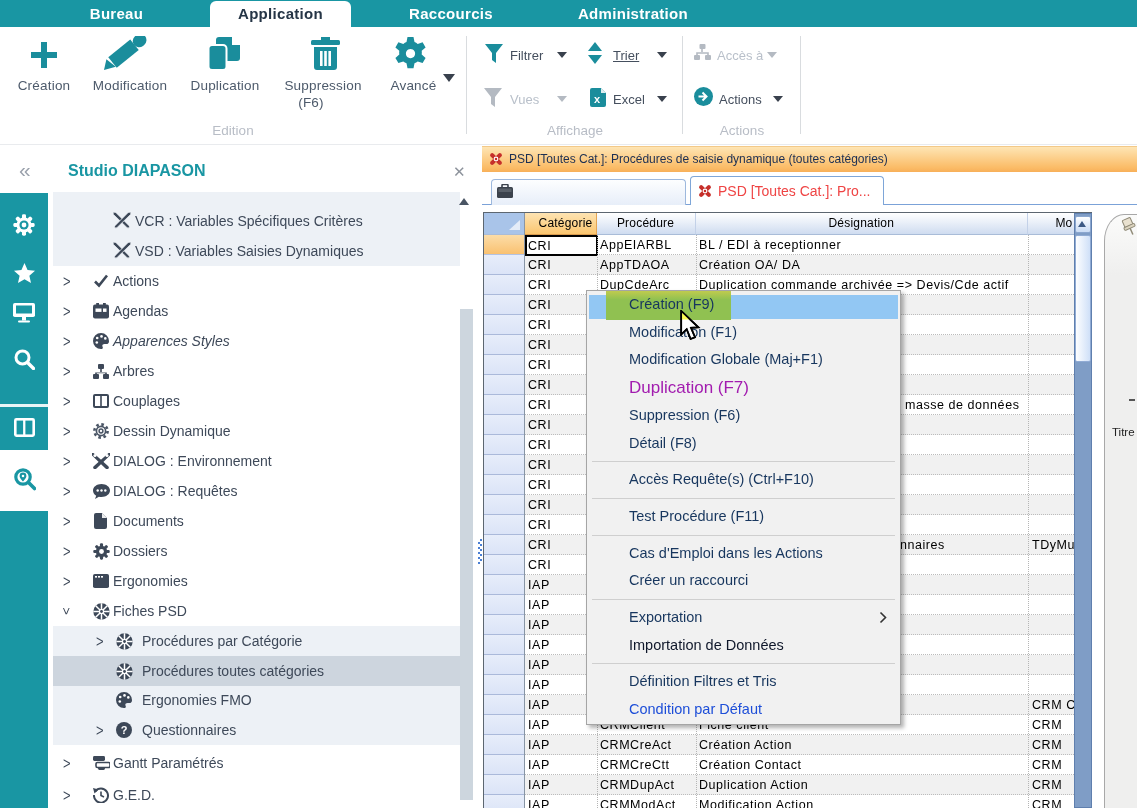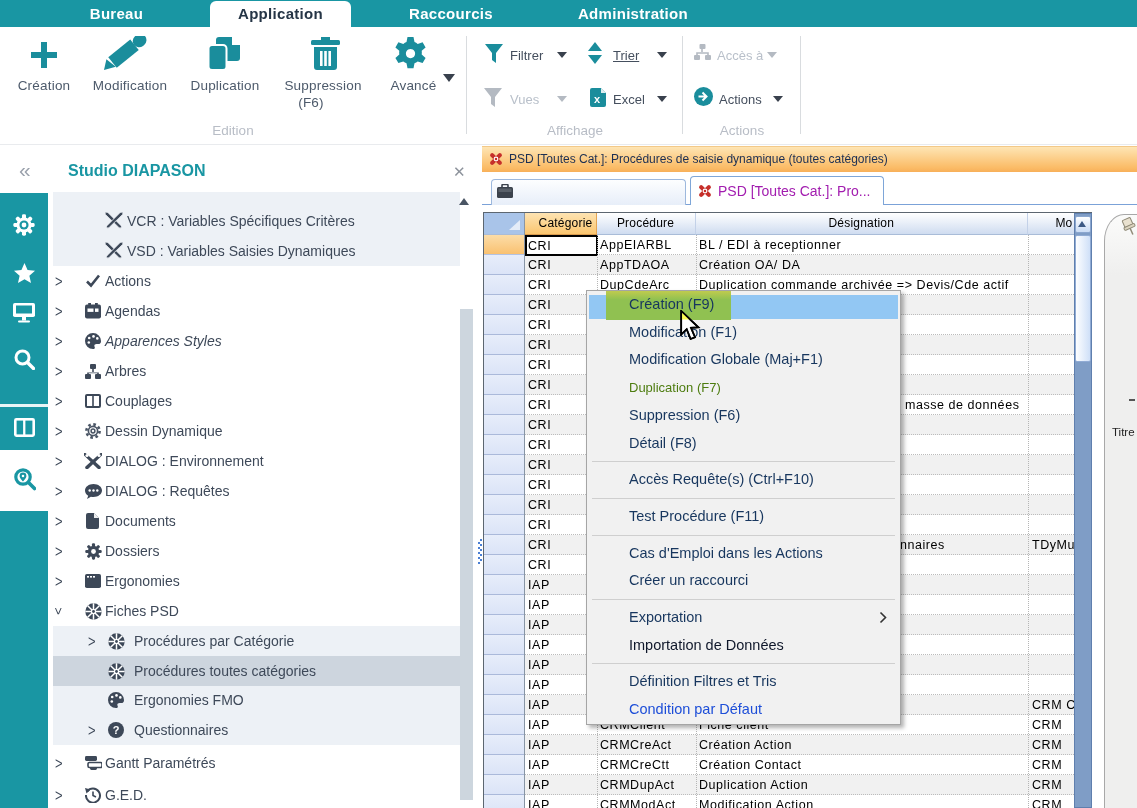--- a/index.html
+++ b/index.html
@@ -14,21 +14,21 @@
 .tlabel { position:absolute; font-size:13.5px; letter-spacing:0.2px; color:#4d5a6b; text-align:center; white-space:nowrap; line-height:17px; }
 .glabel { position:absolute; font-size:13.5px; color:#b8bdc6; text-align:center; white-space:nowrap; }
 .vsep { position:absolute; width:1px; background:#d9dcdf; }
 .dropd { position:absolute; width:0; height:0; border-left:5px solid transparent; border-right:5px solid transparent; border-top:6px solid #39414d; }
 .dropg { border-top-color:#b4bac2; }
 .btnlabel { position:absolute; font-size:13px; color:#454f5e; white-space:nowrap; }
 .btnlabel.dis { color:#b9c0ca; }
 
 #sideheader { left:0; top:150px; width:478px; height:42px; background:#fff; }
 #strip { left:0; top:193px; width:48px; height:615px; background:#1996a3; }
-.tree-row { position:absolute; left:53px; width:407px; height:30px;text-align:center; }
+.tree-row { position:absolute; left:61px; width:407px; height:30px;text-align:center; }
 .trow-txt { position:absolute; font-size:14px; color:#3e4959; white-space:nowrap; top:50%; transform:translateY(-50%); }
 .chev { position:absolute; font-size:13px; color:#3e4959; font-weight:400; top:50%; transform:translateY(-52%) scaleY(1.3); }
 
 .cellt { position:absolute; font-size:12.5px; letter-spacing:0.55px; color:#000; white-space:nowrap; }
 .hcell { position:absolute; top:213px; height:21.5px; background:linear-gradient(#ffffff,#cfdcf0); border-right:1px solid #c3d1e8; border-bottom:1px solid #a9bcd8; font-size:12px; letter-spacing:0.2px; color:#000; text-align:center; line-height:21px; overflow:hidden; }
 
 #ctxmenu { left:586px; top:290px; width:315px; height:435px; background:#f1f1f1; border:1px solid #a5a5a5; box-shadow:3px 3px 4px rgba(0,0,0,0.3); }
 </style>
 </head>
 <body>
@@ -435,21 +435,21 @@
 <div class="abs" style="left:518px;top:179px;height:25px;line-height:25px;font-size:14px;color:#2a5caa;margin-top:28px;">Gestion Commerciale ...</div>
 <div class="abs" style="left:690px;top:176px;width:194px;height:29px;background:#fff;border:1px solid #7ea6d8;border-bottom:none;border-radius:4px 4px 0 0;"></div>
 <svg class="abs" style="left:697px;top:183px;" width="16" height="16" viewBox="0 0 17 17">
     <g transform="rotate(45 8.5 8.5)">
       <rect x="6.3" y="0.5" width="4.4" height="16" rx="2.2" fill="#c62f2a"></rect>
       <rect x="0.5" y="6.3" width="16" height="4.4" rx="2.2" fill="#c62f2a"></rect>
     </g>
     <circle cx="8.5" cy="8.5" r="2.6" fill="#fff"></circle>
     <circle cx="8.5" cy="8.5" r="1.3" fill="#c62f2a"></circle>
   </svg>
-<div class="abs" style="left:718px;top:178px;height:26px;line-height:26px;font-size:14px;color:#a21caf;">PSD [Toutes Cat.]: Pro...</div>
+<div class="abs" style="left:718px;top:178px;height:26px;line-height:26px;font-size:14px;color:#ef4444;">PSD [Toutes Cat.]: Pro...</div>
 
 <div class="abs" style="left:482.5px;top:212px;width:609px;height:1.5px;background:#5c6670;"></div>
 <div class="abs" style="left:483px;top:212px;width:1.5px;height:596px;background:#5c6670;"></div>
 
 <div class="hcell" style="left:483.5px;width:41px;background:#a9c4e9;border-right:1px solid #87a9d4;"><svg width="41" height="21">
       <path d="M36 7 L36 17 L25 17 Z" fill="#e4ecf8"></path>
     </svg></div>
 <div class="hcell" style="left:524.5px;width:72px;background:linear-gradient(#fde3b2,#fbc670);border-right:1px solid #e3a555;border-bottom:1px solid #d99b4e;padding-left:11px;">Catégorie</div>
 <div class="hcell" style="left:596.5px;width:99px;">Procédure</div>
 <div class="hcell" style="left:695.5px;width:332.5px;">Désignation</div>
@@ -603,21 +603,21 @@
 <div class="abs" style="left:480px;top:559px;width:2px;height:2px;background:#4a7fd4;"></div>
 <div class="abs" style="left:477.5px;top:561.5px;width:2px;height:2px;background:#4a7fd4;"></div>
 
 <div id="ctxmenu" class="abs"></div>
 <div class="abs" style="left:589px;top:294.5px;width:309px;height:24px;background:#92c7f3;"></div>
 <div class="abs" style="left:606px;top:290.5px;width:125px;height:29px;background:linear-gradient(#c0cb4e,#90c151 30%);"></div>
 <div id="menuitems">
     <div class="abs" style="left:629px;top:291.0px;height:27.7px;line-height:27.7px;font-size:14.5px;color:#17365e;white-space:nowrap;">Création (F9)</div>
 <div class="abs" style="left:629px;top:318.7px;height:27.7px;line-height:27.7px;font-size:14.5px;color:#17365e;white-space:nowrap;">Modification (F1)</div>
 <div class="abs" style="left:629px;top:346.4px;height:27.7px;line-height:27.7px;font-size:14.5px;color:#17365e;white-space:nowrap;">Modification Globale (Maj+F1)</div>
-<div class="abs" style="left:629px;top:374.1px;height:27.7px;line-height:27.7px;font-size:13px;color:#4d7c0f;white-space:nowrap;">Duplication (F7)</div>
+<div class="abs" style="left:629px;top:374.1px;height:27.7px;line-height:27.7px;font-size:17px;color:#a21caf;white-space:nowrap;">Duplication (F7)</div>
 <div class="abs" style="left:629px;top:401.8px;height:27.7px;line-height:27.7px;font-size:14.5px;color:#17365e;white-space:nowrap;">Suppression (F6)</div>
 <div class="abs" style="left:629px;top:429.5px;height:27.7px;line-height:27.7px;font-size:14.5px;color:#17365e;white-space:nowrap;">Détail (F8)</div>
 <div class="abs" style="left:629px;top:466.2px;height:27.7px;line-height:27.7px;font-size:14.5px;color:#17365e;white-space:nowrap;">Accès Requête(s) (Ctrl+F10)</div>
 <div class="abs" style="left:629px;top:502.9px;height:27.7px;line-height:27.7px;font-size:14.5px;color:#17365e;white-space:nowrap;">Test Procédure (F11)</div>
 <div class="abs" style="left:629px;top:539.6px;height:27.7px;line-height:27.7px;font-size:14.5px;color:#17365e;white-space:nowrap;">Cas d'Emploi dans les Actions</div>
 <div class="abs" style="left:629px;top:567.3px;height:27.7px;line-height:27.7px;font-size:14.5px;color:#17365e;white-space:nowrap;">Créer un raccourci</div>
 <div class="abs" style="left:629px;top:604.0px;height:27.7px;line-height:27.7px;font-size:14.5px;color:#17365e;white-space:nowrap;">Exportation</div>
 <div class="abs" style="left:629px;top:631.7px;height:27.7px;line-height:27.7px;font-size:14.5px;color:#0f172a;white-space:nowrap;">Importation de Données</div>
 <div class="abs" style="left:629px;top:668.4px;height:27.7px;line-height:27.7px;font-size:14.5px;color:#17365e;white-space:nowrap;">Définition Filtres et Tris</div>
 <div class="abs" style="left:629px;top:696.1px;height:27.7px;line-height:27.7px;font-size:14.5px;color:#1d4ed8;white-space:nowrap;">Condition par Défaut</div>

